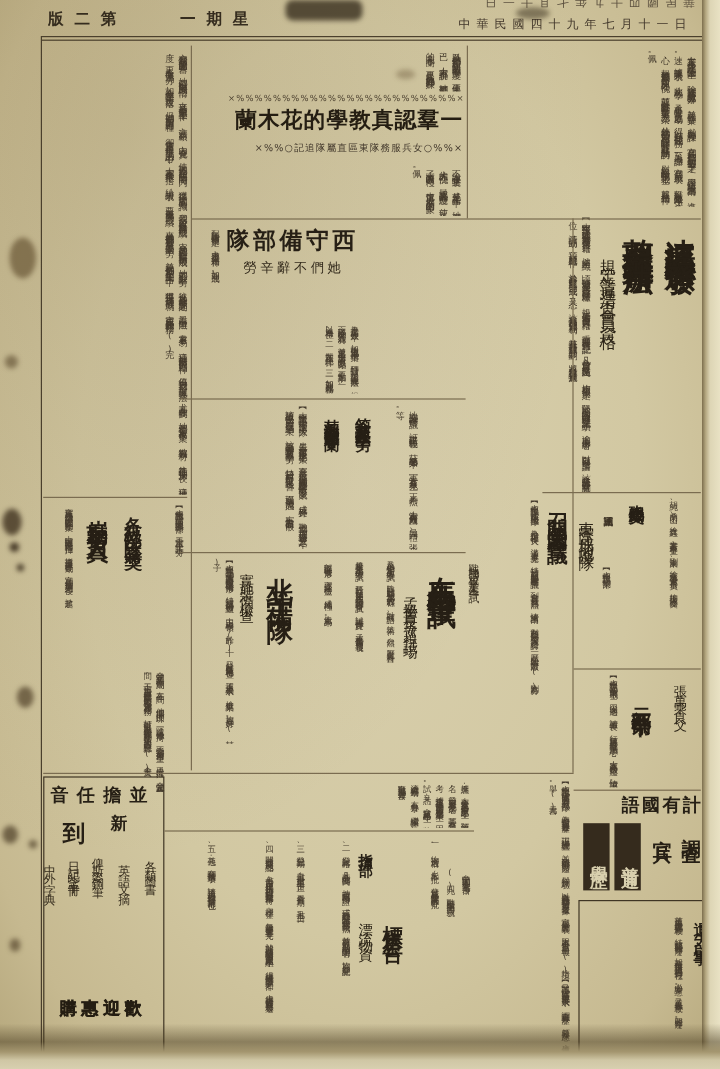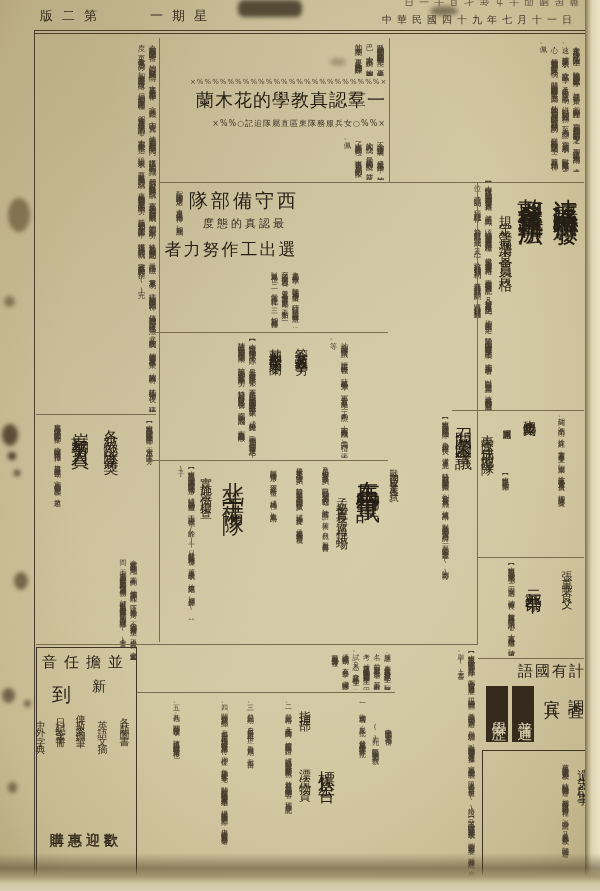--- a/index.html
+++ b/index.html
@@ -5,21 +5,21 @@
   html,body{margin:0;padding:0;background:#6e6450;}
   .page{position:relative;width:600px;height:891px;margin:0 auto;overflow:hidden;
     background:
       radial-gradient(ellipse at 18% 12%, rgba(120,100,60,.18), rgba(0,0,0,0) 55%),
       radial-gradient(ellipse at 50% 45%, #d9d0ae 0%, #d2c8a2 55%, #c6b990 85%, #b5a77c 100%),
       #cfc49e;
     font-family:"DejaVu Sans",sans-serif;color:#3a3126;}
   .vt{position:absolute;writing-mode:vertical-rl;text-orientation:upright;overflow:hidden;}
   .body-t{font-size:7.5px;line-height:11px;letter-spacing:1.2px;color:#443a2c;}
   .body-s{font-size:7px;line-height:10.5px;letter-spacing:1px;color:#463c2e;}
-  .hl{font-family:"DejaVu Serif",serif;font-weight:normal;color:#261f15;}
+  .hl{font-family:"DejaVu Serif",serif;font-weight:bold;color:#261f15;}
   .rtl{direction:rtl;unicode-bidi:bidi-override;}
   .hz{position:absolute;white-space:nowrap;overflow:hidden;}
   .rule-h{position:absolute;height:1px;background:#7a6c50;}
   .rule-v{position:absolute;width:1px;background:#7a6c50;}
   .sheet{position:absolute;left:34px;top:30px;width:550px;height:851px;border:1.6px solid #4a3f2c;pointer-events:none;}
   .sheet:before{content:"";position:absolute;left:0;right:0;top:2px;border-top:1px solid #4a3f2c;}
   .stain{position:absolute;border-radius:50%;filter:blur(2px);}
   .box-rev{background:#352b1d;color:#d9d0ae;text-align:center;}
   .frame-box{position:absolute;border:1.4px solid #3f3524;}
   .edge-right{position:absolute;left:585px;top:0;width:15px;height:891px;
@@ -52,22 +52,21 @@
 
   <div class="vt body-t" style="left:40px;top:38px;width:118px;height:374px;">心裏感到無比的興奮,她們以無限的熱情,支持了整個教學工作,方法新穎,內容充實,使戰士們在短短的時間內,獲得了豐富的知識。我們之所以有這樣好的成績,完全是她們辛勤耕耘的成果。她們不辭辛勞,往返於各個據點之間,風雨無阻,寒暑不易,這種刻苦耐勞的精神,值得我們每一位戰士效法。尤其在夜間,她們還要批改作業,編寫教材,往往工作到深夜,這種認真負責的態度,更令人敬佩萬分。如今教學雖告一段落,但她們所留下的種種,卻永遠活在每一位戰士的心中。大家都依依不捨,紛紛表示,要以最優異的成績,來報答她們數月來教學的辛勞,並祝福她們在今後的工作中,獲得更輝煌的成就,完成更艱鉅的任務。(完)</div>
 
   <div class="vt hl" style="left:552px;top:178px;width:32px;height:242px;font-size:26px;letter-spacing:3px;">連江縣漁會頃頒發</div>
   <div class="vt hl" style="left:517px;top:178px;width:32px;height:242px;font-size:26px;letter-spacing:3px;">整理會員會籍辦法</div>
   <div class="vt" style="left:497px;top:204px;width:18px;height:218px;font-size:14px;letter-spacing:7px;color:#2c2417;">規定普遍清查會員資格</div>
   <div class="vt body-t" style="left:390px;top:178px;width:104px;height:232px;">【本報訊】連江縣漁會為整理會員會籍,健全組織,頃特頒發整理會員會籍辦法一種,規定普遍清查會員資格,重新辦理會員登記。凡合於會員資格之漁民,均應依照規定,於限期內向該會辦理登記手續,逾期未辦者,以自願退會論。該會並分函各有關單位,請予協助,預料此項工作,於本月底即可全部完成。又悉:該會為加強會員福利,並擬具各項服務計劃,將逐步付諸實施云。</div>
 
   <div class="vt body-s" style="left:162px;top:186px;width:22px;height:84px;">配設均按圖樣規定,力求發揚工作精神,如期完成。</div>
   <div class="hz rtl hl" style="left:188px;top:188px;width:112px;font-size:19px;letter-spacing:3px;text-align:center;">西守備部隊</div>
-  <div class="hz rtl" style="left:190px;top:216px;width:110px;font-size:11px;letter-spacing:3px;color:#332a1c;text-align:center;">最認真的態度</div>
-  <div class="hz rtl hl" style="left:162px;top:238px;width:138px;font-size:17px;letter-spacing:2px;text-align:center;">選出工作努力者</div>
+  <div class="hz rtl" style="left:190px;top:216px;width:110px;font-size:11px;letter-spacing:3px;color:#332a1c;text-align:center;">她們不辭辛勞</div>
   <div class="vt body-s" style="left:162px;top:266px;width:138px;height:62px;">為提高工作效率,加強戰地工事構築,特訂頒一項「構工競賽辦法」,規定凡參加構工之部隊一律列入競賽,並選出工作努力者予以獎勵。要點如下:一、競賽以連為單位。二、嚴守工作紀律。三、如期完成任務。</div>
 
   <div class="vt body-t" style="left:314px;top:336px;width:36px;height:122px;">地方詞幹部會議,訂定構工模範,茲誌名單如下:軍官有蔡兆生、王希烈,士官有何殿國、吳同禮、張金生等。</div>
   <div class="vt hl" style="left:288px;top:338px;width:22px;height:120px;font-size:13px;letter-spacing:2px;">答謝女兵教學辛勞</div>
   <div class="vt hl" style="left:262px;top:338px;width:22px;height:120px;font-size:13px;letter-spacing:2px;">某部熱烈歡送木蘭</div>
   <div class="vt body-t" style="left:152px;top:336px;width:106px;height:122px;">【本報訊】東守備隊第一大隊,先是自女青年隊李彬采、余喜美一行來部實施國語及軍歌教學以來,成績良好,戰士們平均成績達百分之八十,茲悉該項教學已於今日圓滿結束,該部為答謝女兵教學辛勞,特於日前舉行歡送晚會,場面熱烈感人,賓主盡歡而散。</div>
 
   <div class="vt body-s" style="left:141px;top:418px;width:13px;height:228px;">【本報訊】西守備區中地區隊彰部,于六日下午十一時三十分</div>
   <div class="vt hl" style="left:96px;top:418px;width:24px;height:130px;font-size:15px;letter-spacing:6px;">各級部隊嘉獎</div>
   <div class="vt hl" style="left:64px;top:418px;width:28px;height:134px;font-size:18px;letter-spacing:4px;">岸勤努力人員</div>

